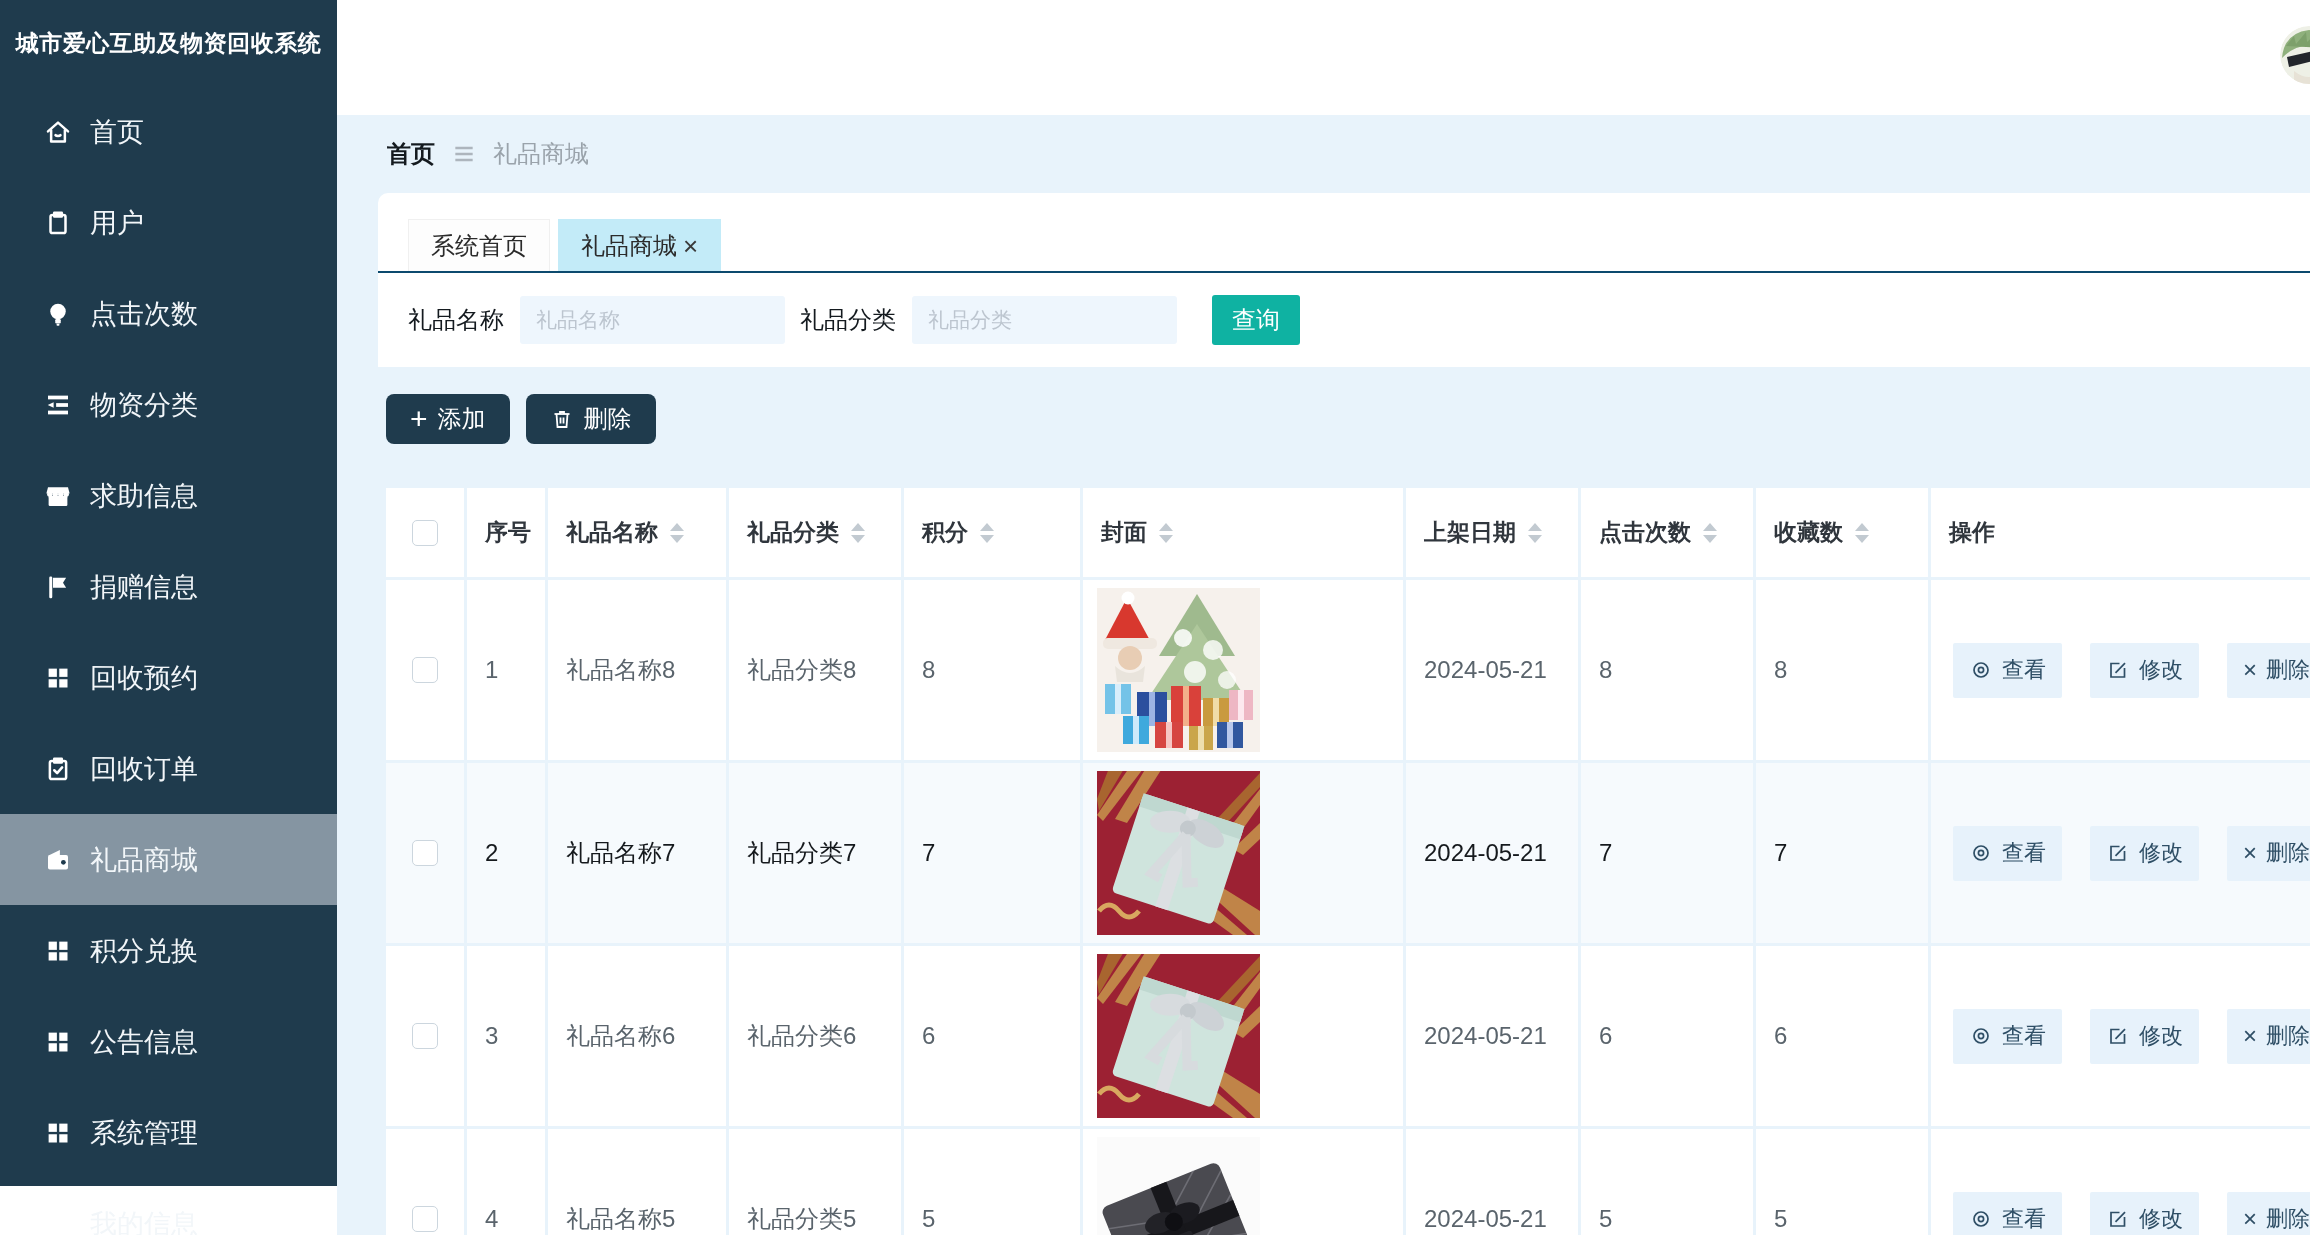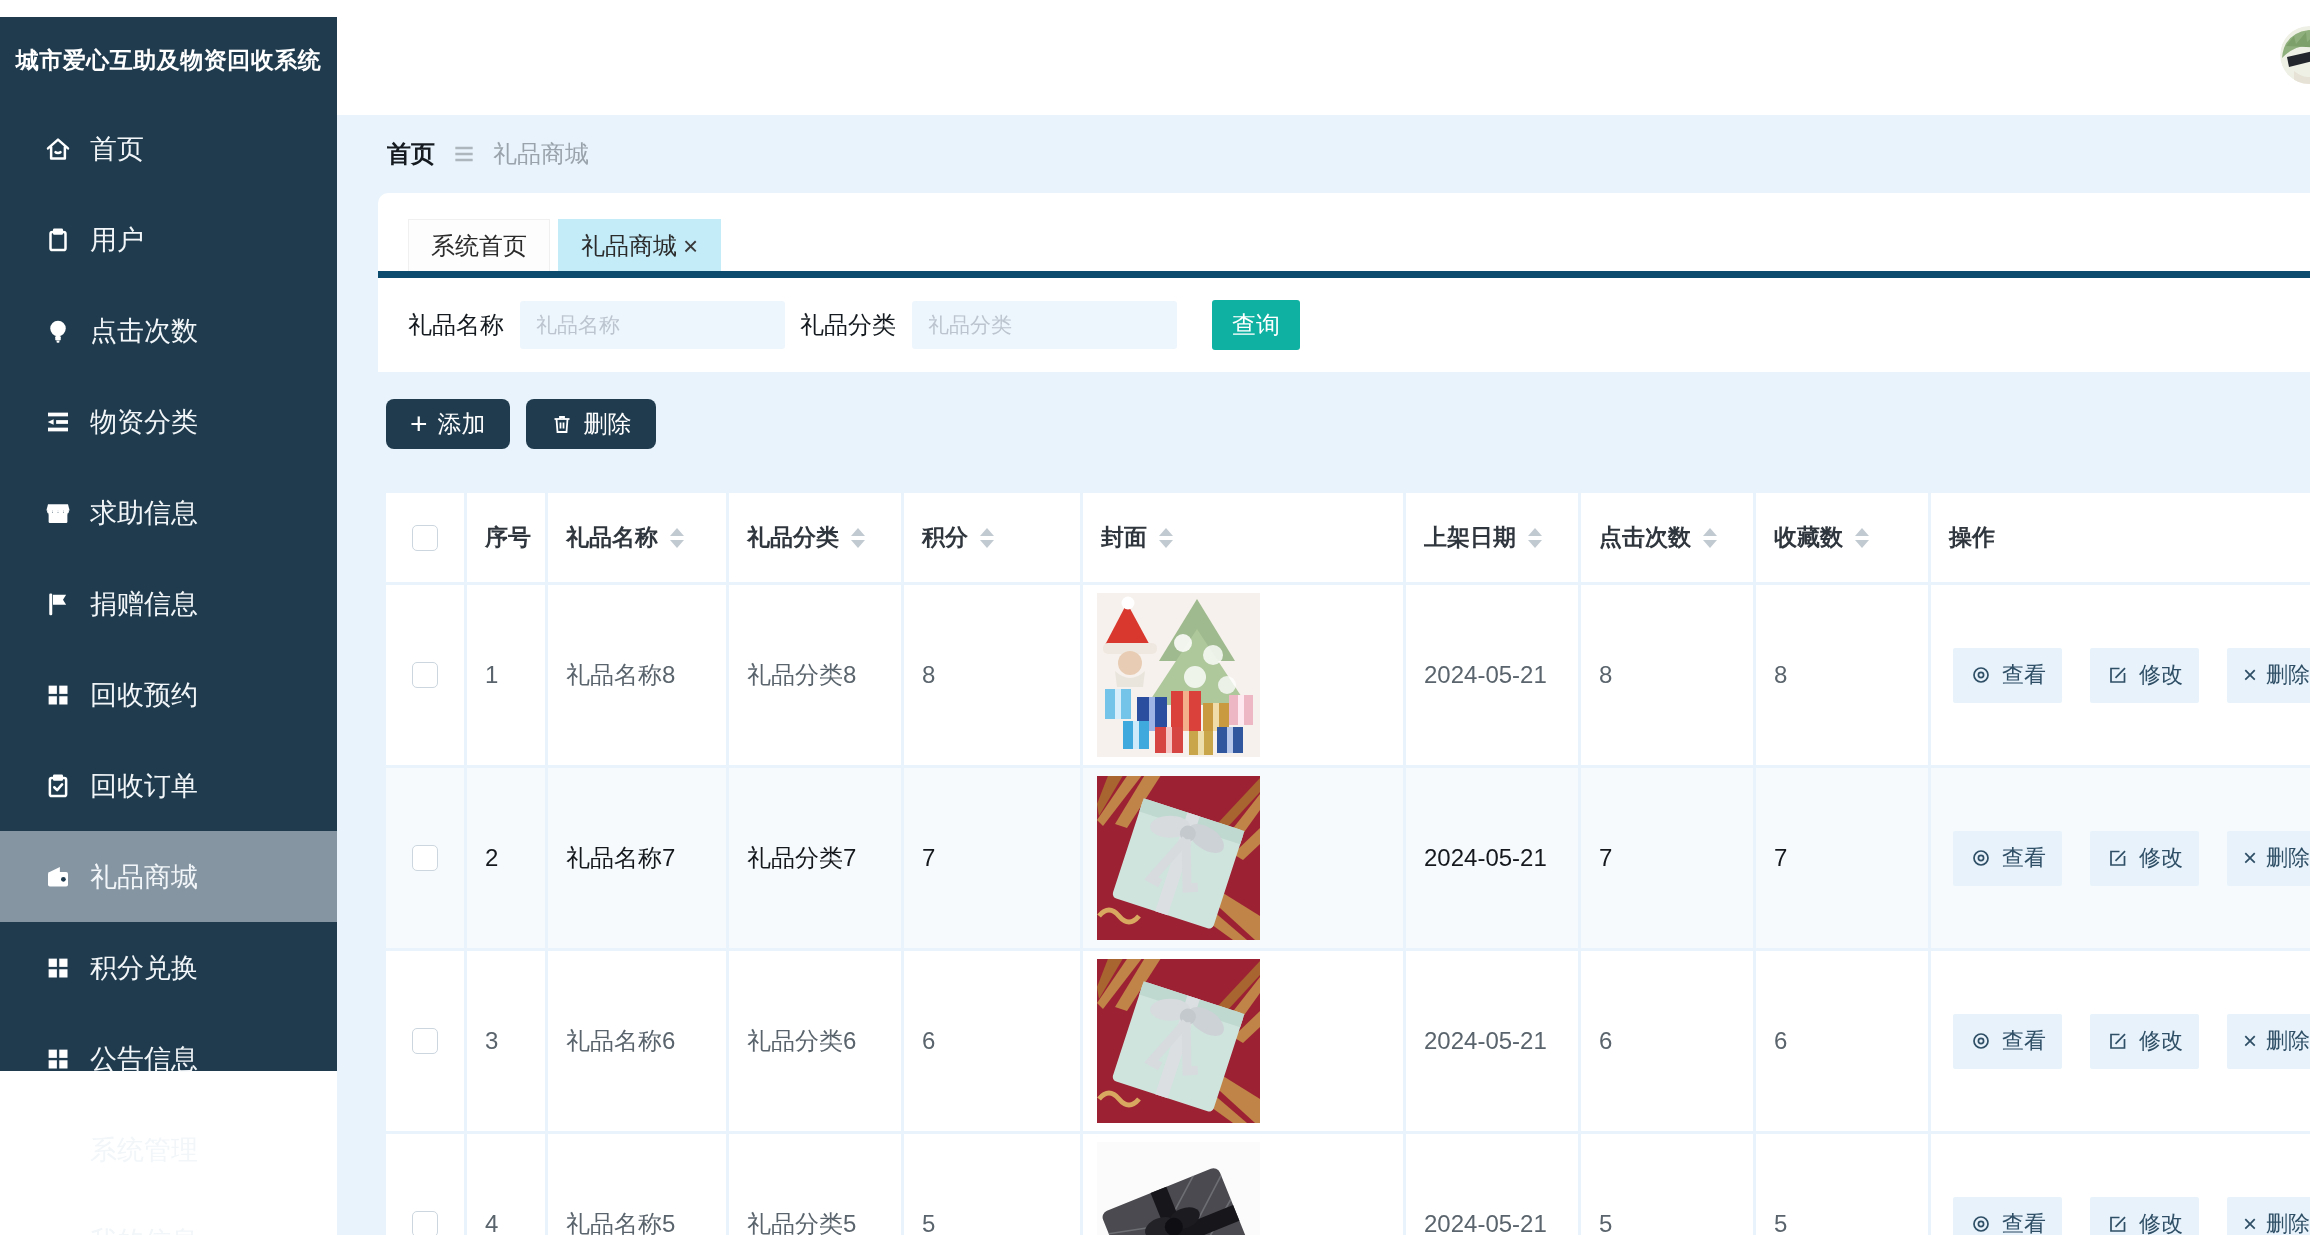--- a/index.html
+++ b/index.html
@@ -1,20 +1,20 @@
 <!DOCTYPE html>
 <html><head>
 <meta charset="utf-8">
 <style>
   * { box-sizing: border-box; margin: 0; padding: 0; }
   html,body{ width:2310px; height:1235px; overflow:hidden; background:#fff;
     font-family:"Liberation Sans","DejaVu Sans",sans-serif; }
 
   
-  .sidebar{ position:absolute; left:0; top:17px; width:337px; height:1054px;
+  .sidebar{ position:absolute; left:0; top:0; width:337px; height:1186px;
     background:#1f3b4d; color:#f2f6f9; z-index:5; }
   .sidebar-title{ height:86px; display:flex; align-items:center; justify-content:center;
     font-size:23px; font-weight:bold; color:#ffffff; letter-spacing:0.5px; padding:0 6px; }
   .menu{ display:flex; flex-direction:column; }
   .side-item{ height:91px; display:flex; align-items:center; padding-left:42px; gap:16px;
     cursor:pointer; }
   .side-item.active{ background:#8595a2; }
   .side-icon{ width:32px; height:32px; display:inline-flex; align-items:center; justify-content:center; }
   .side-icon svg{ width:30px; height:30px; }
   .side-label{ font-size:27px; color:#f2f6f9; }
@@ -28,21 +28,21 @@
 
   
   .breadcrumb{ height:78px; display:flex; align-items:center; padding-left:50px; gap:16px; }
   .crumb-root{ font-size:24px; font-weight:bold; color:#141a1f; cursor:pointer; }
   .crumb-sep svg{ width:26px; height:26px; display:block; }
   .crumb-current{ font-size:24px; color:#9aa3ab; }
 
   
   .card{ margin-left:41px; background:#ffffff; border-radius:10px 0 0 0; }
   .tabstrip{ display:flex; align-items:center; padding:26px 0 0 30px;
-    border-bottom:7px solid #0c4a6e; }
+    border-bottom:2px solid #0c4a6e; }
   .tab{ height:52px; display:flex; align-items:center; padding:0 22px; font-size:24px;
     color:#2b2b2b; background:#fdfdfd; border:1px solid #f0f0f0; border-bottom:none;
     cursor:pointer; white-space:nowrap; margin-right:8px; }
   .tab.active{ background:#c3ebf8; border-color:#c3ebf8; }
   .tab-close{ margin-left:6px; font-size:26px; color:#3a3a3a; line-height:1; }
 
   .searchrow{ display:flex; align-items:center; height:94px; padding-left:30px; }
   .search-label{ font-size:24px; color:#141a1f; margin-right:16px; white-space:nowrap; }
   .search-input{ width:265px; height:48px; background:#eef6fd; border:none; outline:none;
     border-radius:3px; padding:0 16px; font-size:21px; color:#333;

